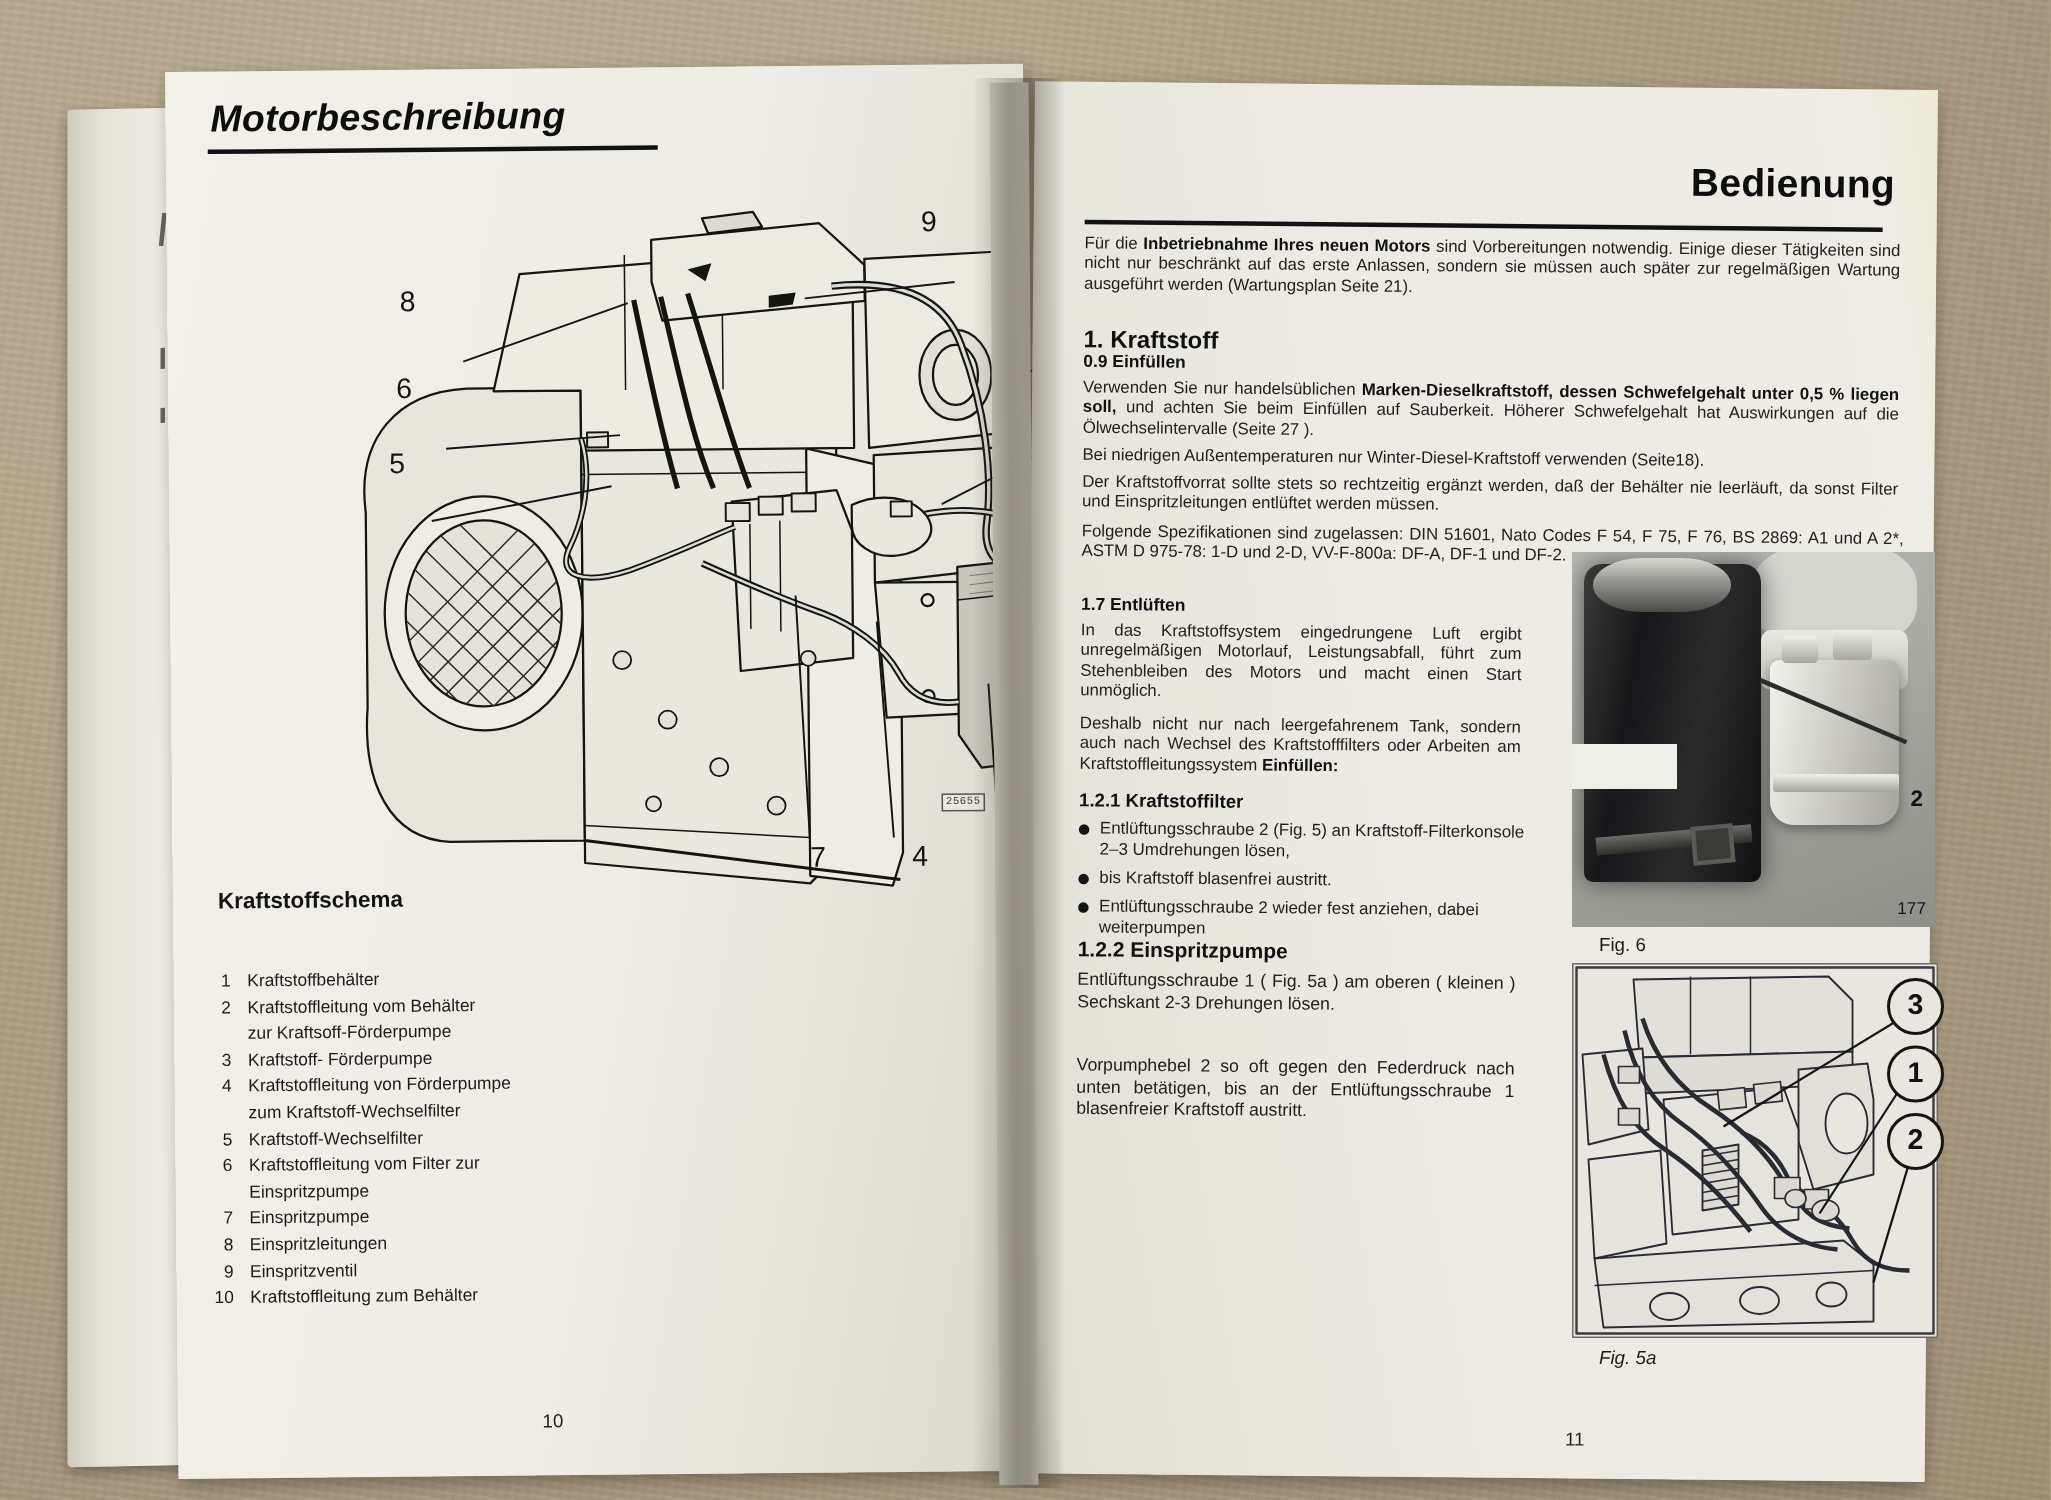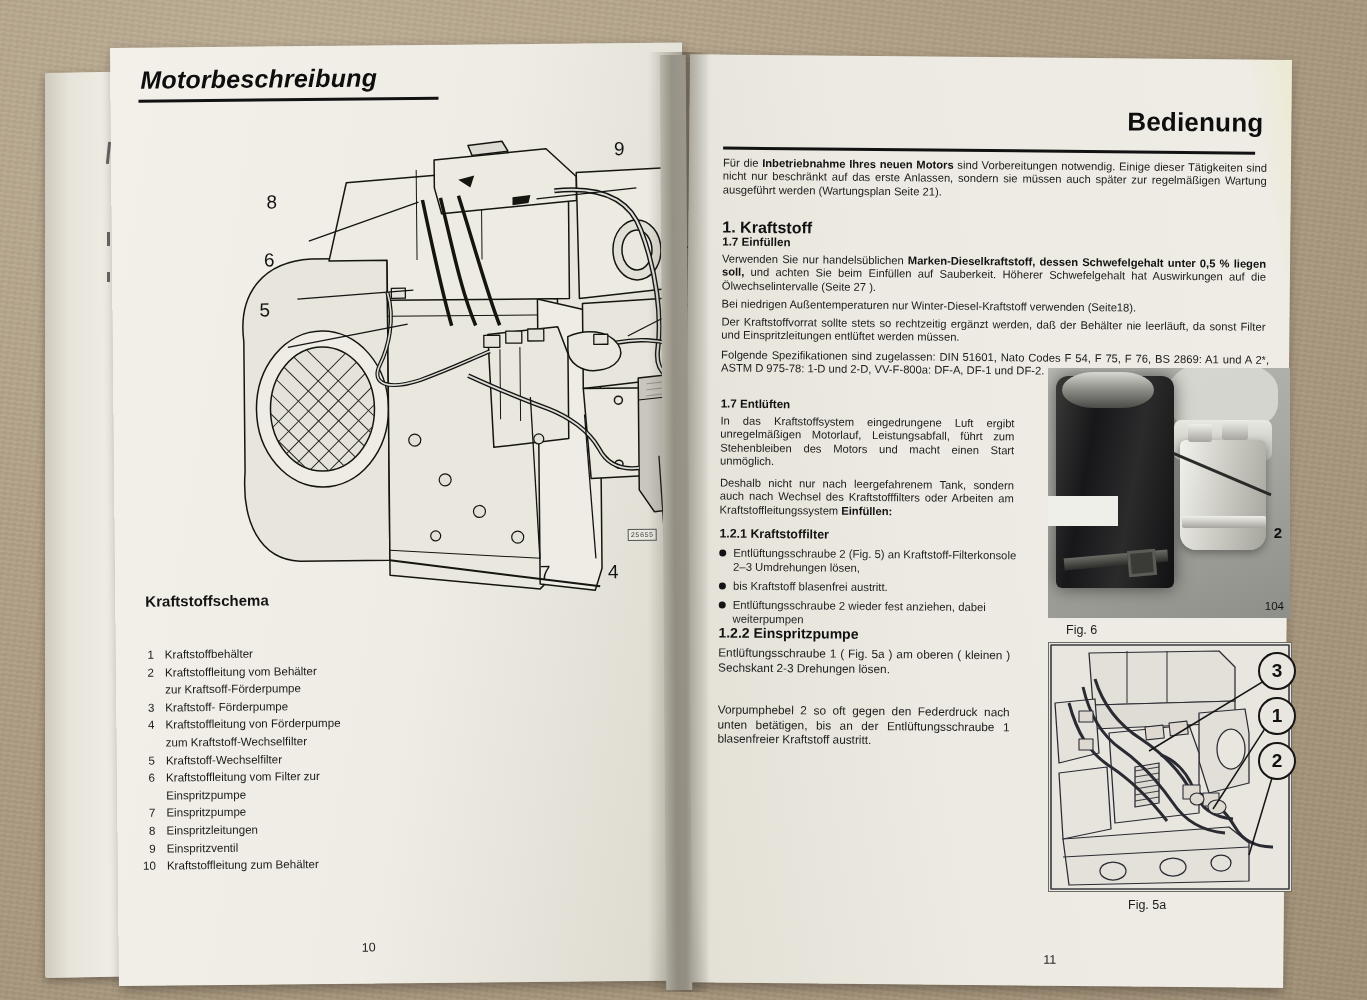--- a/index.html
+++ b/index.html
@@ -375,21 +375,21 @@
 
   <div id="right-page" class="page">
 
     <div class="page-head right" style="right:28px;top:48px;font-size:26px;">Bedienung</div>
     <div class="head-rule" style="left:34px;top:92px;width:532px;height:2.5px;"></div>
 
     <div class="para" style="left:34px;top:102px;width:544px;">Für die <b>Inbetriebnahme Ihres neuen Motors</b> sind Vorbereitungen notwendig. Einige dieser Tätigkeiten sind nicht nur beschränkt auf das erste Anlassen, sondern sie müssen auch später zur regelmäßigen Wartung ausgeführt werden (Wartungsplan Seite 21).</div>
 
     <div class="h1" style="left:34px;top:152px;margin-top:12px;">1.  Kraftstoff</div>
 
-    <div class="h2" style="left:34px;top:180px;">1.7  Einfüllen</div>
+    <div class="h2" style="left:34px;top:180px;">0.9  Einfüllen</div>
 
     <div class="para" style="left:34px;top:198px;width:544px;">Verwenden Sie nur handelsüblichen <b>Marken-Dieselkraftstoff, dessen Schwefelgehalt unter 0,5 % liegen soll,</b> und achten Sie beim Einfüllen auf Sauberkeit. Höherer Schwefelgehalt hat Auswirkungen auf die Ölwechselintervalle (Seite 27 ).</div>
     <div class="para" style="left:34px;top:243px;width:544px;">Bei niedrigen Außentemperaturen nur Winter-Diesel-Kraftstoff verwenden (Seite18).</div>
     <div class="para" style="left:34px;top:261px;width:544px;">Der Kraftstoffvorrat sollte stets so rechtzeitig ergänzt werden, daß der Behälter nie leerläuft, da sonst Filter und Einspritzleitungen entlüftet werden müssen.</div>
     <div class="para" style="left:34px;top:294px;width:548px;">Folgende Spezifikationen sind zugelassen: DIN 51601, Nato Codes F 54, F 75, F 76, BS 2869: A1 und A 2*, ASTM D 975-78: 1-D und 2-D, VV-F-800a: DF-A, DF-1 und DF-2.</div>
 
     <div class="h2" style="left:34px;top:342px;">1.7  Entlüften</div>
     <div class="para" style="left:34px;top:360px;width:294px;text-align:justify;">In das Kraftstoffsystem eingedrungene Luft ergibt unregelmäßigen Motorlauf, Leistungsabfall, führt zum Stehenbleiben des Motors und macht einen Start unmöglich.</div>
     <div class="para" style="left:34px;top:422px;width:294px;text-align:justify;">Deshalb nicht nur nach leergefahrenem Tank, sondern auch nach Wechsel des Kraftstofffilters oder Arbeiten am Kraftstoffleitungssystem <b>Einfüllen:</b></div>
 
@@ -424,21 +424,21 @@
     <div class="band"></div>
     <div class="strap"></div>
     <div class="buckle"></div>
     <div class="bowl-top"></div>
     <div class="bowl"></div>
     <div class="nut" style="left:140px;top:56px;width:24px;height:18px;"></div>
     <div class="nut" style="left:174px;top:52px;width:26px;height:20px;"></div>
     <div class="nut" style="left:134px;top:148px;width:84px;height:12px;border-radius:2px;"></div>
     <div class="screw"></div>
     <div class="lbl2">2</div>
-    <div class="lbl104">104</div>
+    <div class="lbl104">177</div>
   </div>
   <div class="figcap" style="left:1066px;top:623px;">Fig. 6</div>
 
   <div id="fig5a">
     <svg width="242" height="248" viewBox="0 0 242 248">
       <g fill="none" stroke="#2a2a33" stroke-width="1.25" stroke-linejoin="round">
         <rect x="2" y="2" width="238" height="244" fill="#e8e6de" stroke="#3a3a40" stroke-width="1.6"></rect>
 
         <path d="M40 10 L170 8 L186 24 L186 58 L44 62 Z" fill="#e2e0d8"></path>
         <path d="M78 8 L78 60 M118 8 L118 60" stroke-width="1"></path>
@@ -483,18 +483,18 @@
           <path d="M100 108 L228 30"></path>
           <path d="M164 166 L226 70"></path>
           <path d="M200 212 L228 118"></path>
         </g>
       </g>
     </svg>
   </div>
   <div class="circ-callout" style="left:1258px;top:652px;">3</div>
   <div class="circ-callout" style="left:1258px;top:697px;">1</div>
   <div class="circ-callout" style="left:1258px;top:742px;">2</div>
-  <div class="figcap" style="left:1128px;top:898px;">Fig. 5a</div>
+  <div class="figcap" style="left:1066px;top:898px;font-style:italic;">Fig. 5a</div>
 
   <div id="gutter2"></div>
   <div id="gutter"></div>
 
 </div>
 
 </body></html>

